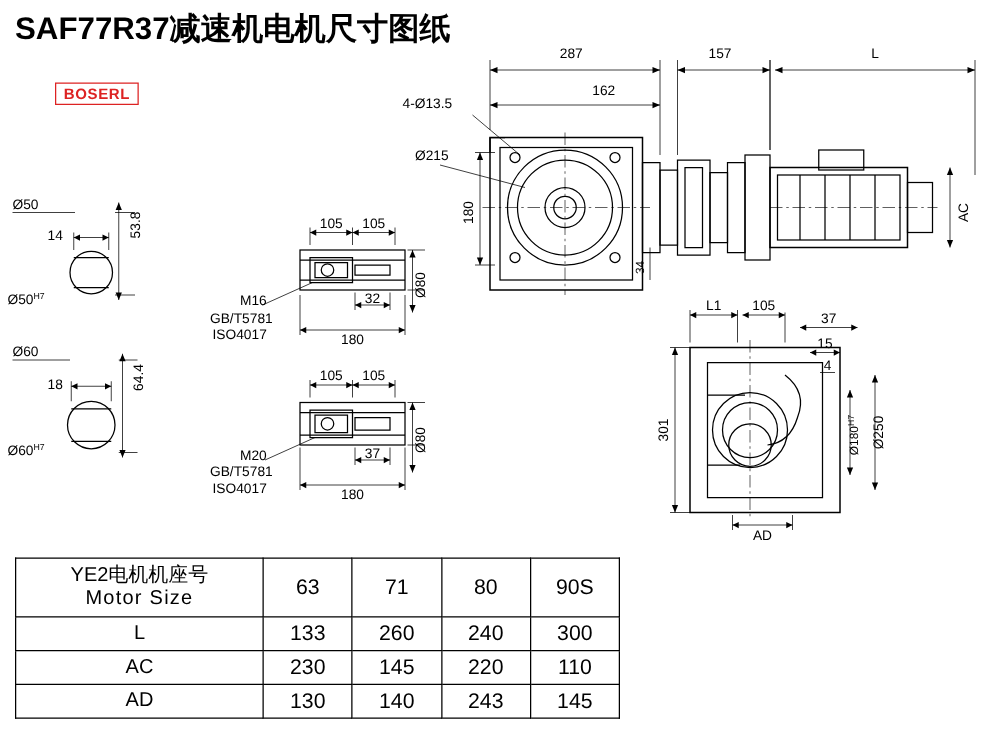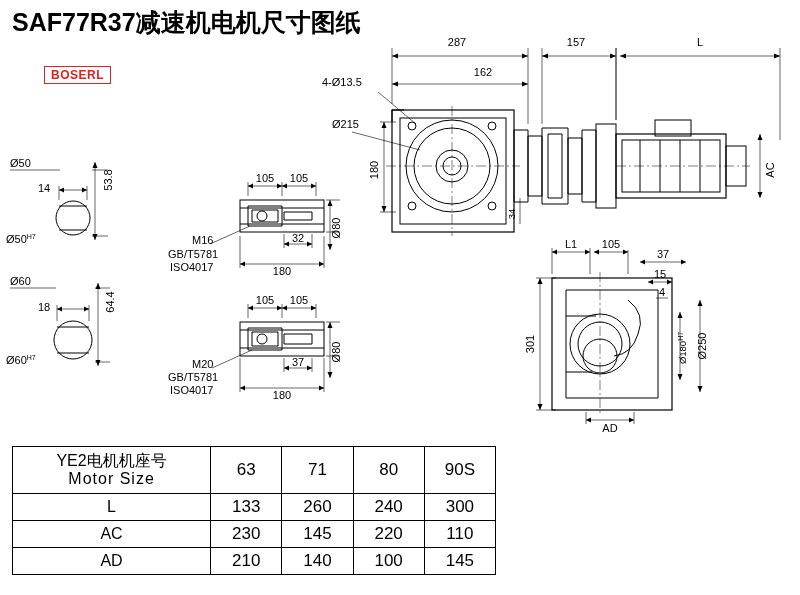--- a/index.html
+++ b/index.html
@@ -359,21 +359,21 @@
     </tr>
     <tr>
       <td class="head">AC</td>
       <td class="c">230</td>
       <td class="c">145</td>
       <td class="c">220</td>
       <td class="c">110</td>
     </tr>
     <tr>
       <td class="head">AD</td>
-      <td class="c">210</td>
+      <td class="c">130</td>
       <td class="c">140</td>
-      <td class="c">100</td>
+      <td class="c">243</td>
       <td class="c">145</td>
     </tr>
   </tbody>
     </table>
 
 </div>
 
 </body></html>

